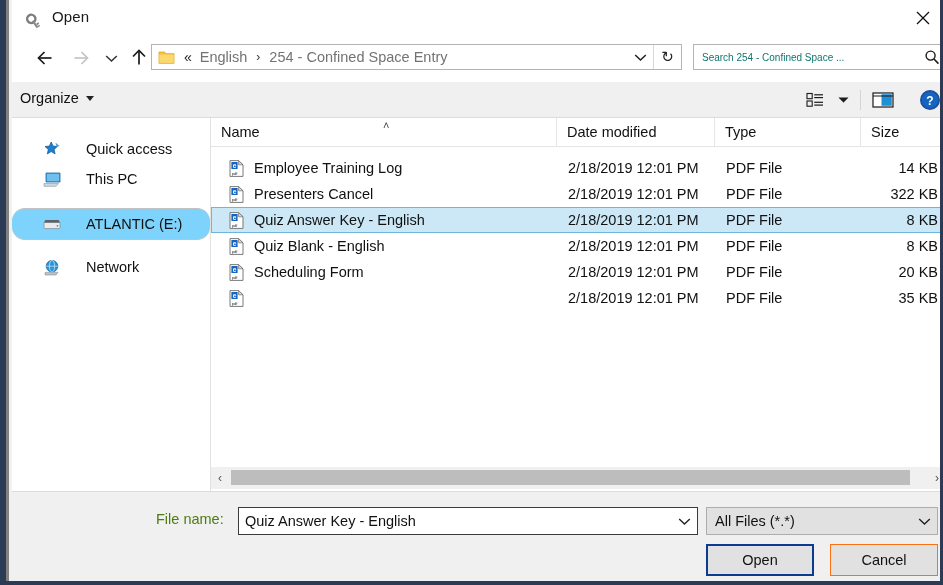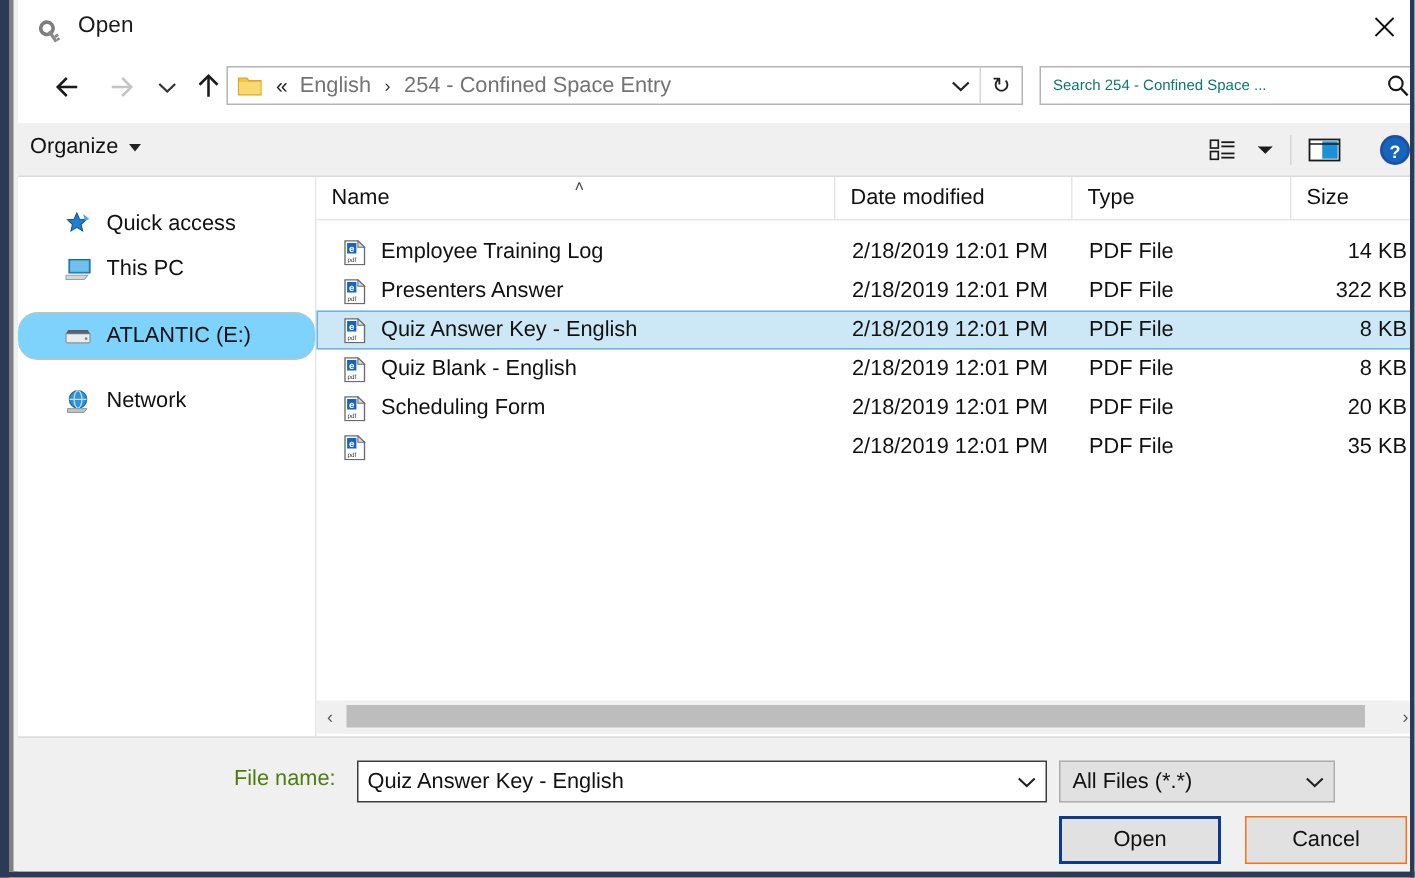--- a/index.html
+++ b/index.html
@@ -213,20 +213,21 @@
   }
   .side-item {
     position: relative;
     height: 30px;
     display: flex;
     align-items: center;
     padding-left: 30px;
     font-size: 14.5px;
     color: #111;
     cursor: default;
+    gap: 15px;
   }
   .side-item.selected {
     background: #7dd3fc;
     border-top: 1px solid #c2c2c2;
     border-bottom: 1px solid #c2c2c2;
     border-radius: 13px;
   }
   .side-icon {
     width: 20px; height: 18px;
     margin-right: 9px;
@@ -358,21 +359,21 @@
   }
   .fn-caret {
     width: 26px;
     display: flex; align-items: center; justify-content: center;
     flex: none;
     cursor: default;
   }
   .ft-select {
     position: absolute;
     left: 694px; top: 15px;
-    width: 184px; height: 28px;
+    width: 232px; height: 28px;
     background: #e1e1e1;
     border: 1px solid #adadad;
     box-sizing: border-box;
     display: flex; align-items: center;
     cursor: default;
   }
   .ft-select .val {
     margin-left: 8px;
     font-size: 14.5px;
     color: #111;
@@ -610,21 +611,21 @@
         </div>
         <div class="filerow">
           <span class="fr-name">
             <span class="pdf-icon"><svg width="15" height="17" viewBox="0 0 15 17">
                 <path d="M1 0.6 H9.6 L14 4.8 V16.4 H1 Z" fill="#ffffff" stroke="#6b6b6b" stroke-width="0.9"></path>
                 <path d="M9.6 0.6 L14 4.8 H9.6 Z" fill="#dcdcdc" stroke="#6b6b6b" stroke-width="0.7"></path>
                 <rect x="2.4" y="2.0" width="6.2" height="7.0" fill="#1565c0"></rect>
                 <text x="5.5" y="8.2" font-family="Liberation Sans, sans-serif" font-size="6.6" font-weight="bold" fill="#ffffff" text-anchor="middle">e</text>
                 <text x="5.6" y="14.6" font-family="Liberation Sans, sans-serif" font-size="4.2" fill="#333333" text-anchor="middle">pdf</text>
               </svg></span>
-            <span>Presenters Answer</span>
+            <span>Presenters Cancel</span>
           </span>
           <span class="fr-date">2/18/2019 12:01 PM</span>
           <span class="fr-type">PDF File</span>
           <span class="fr-size">322 KB</span>
         </div>
         <div class="filerow selected">
           <span class="fr-name">
             <span class="pdf-icon"><svg width="15" height="17" viewBox="0 0 15 17">
                 <path d="M1 0.6 H9.6 L14 4.8 V16.4 H1 Z" fill="#ffffff" stroke="#6b6b6b" stroke-width="0.9"></path>
                 <path d="M9.6 0.6 L14 4.8 H9.6 Z" fill="#dcdcdc" stroke="#6b6b6b" stroke-width="0.7"></path>

